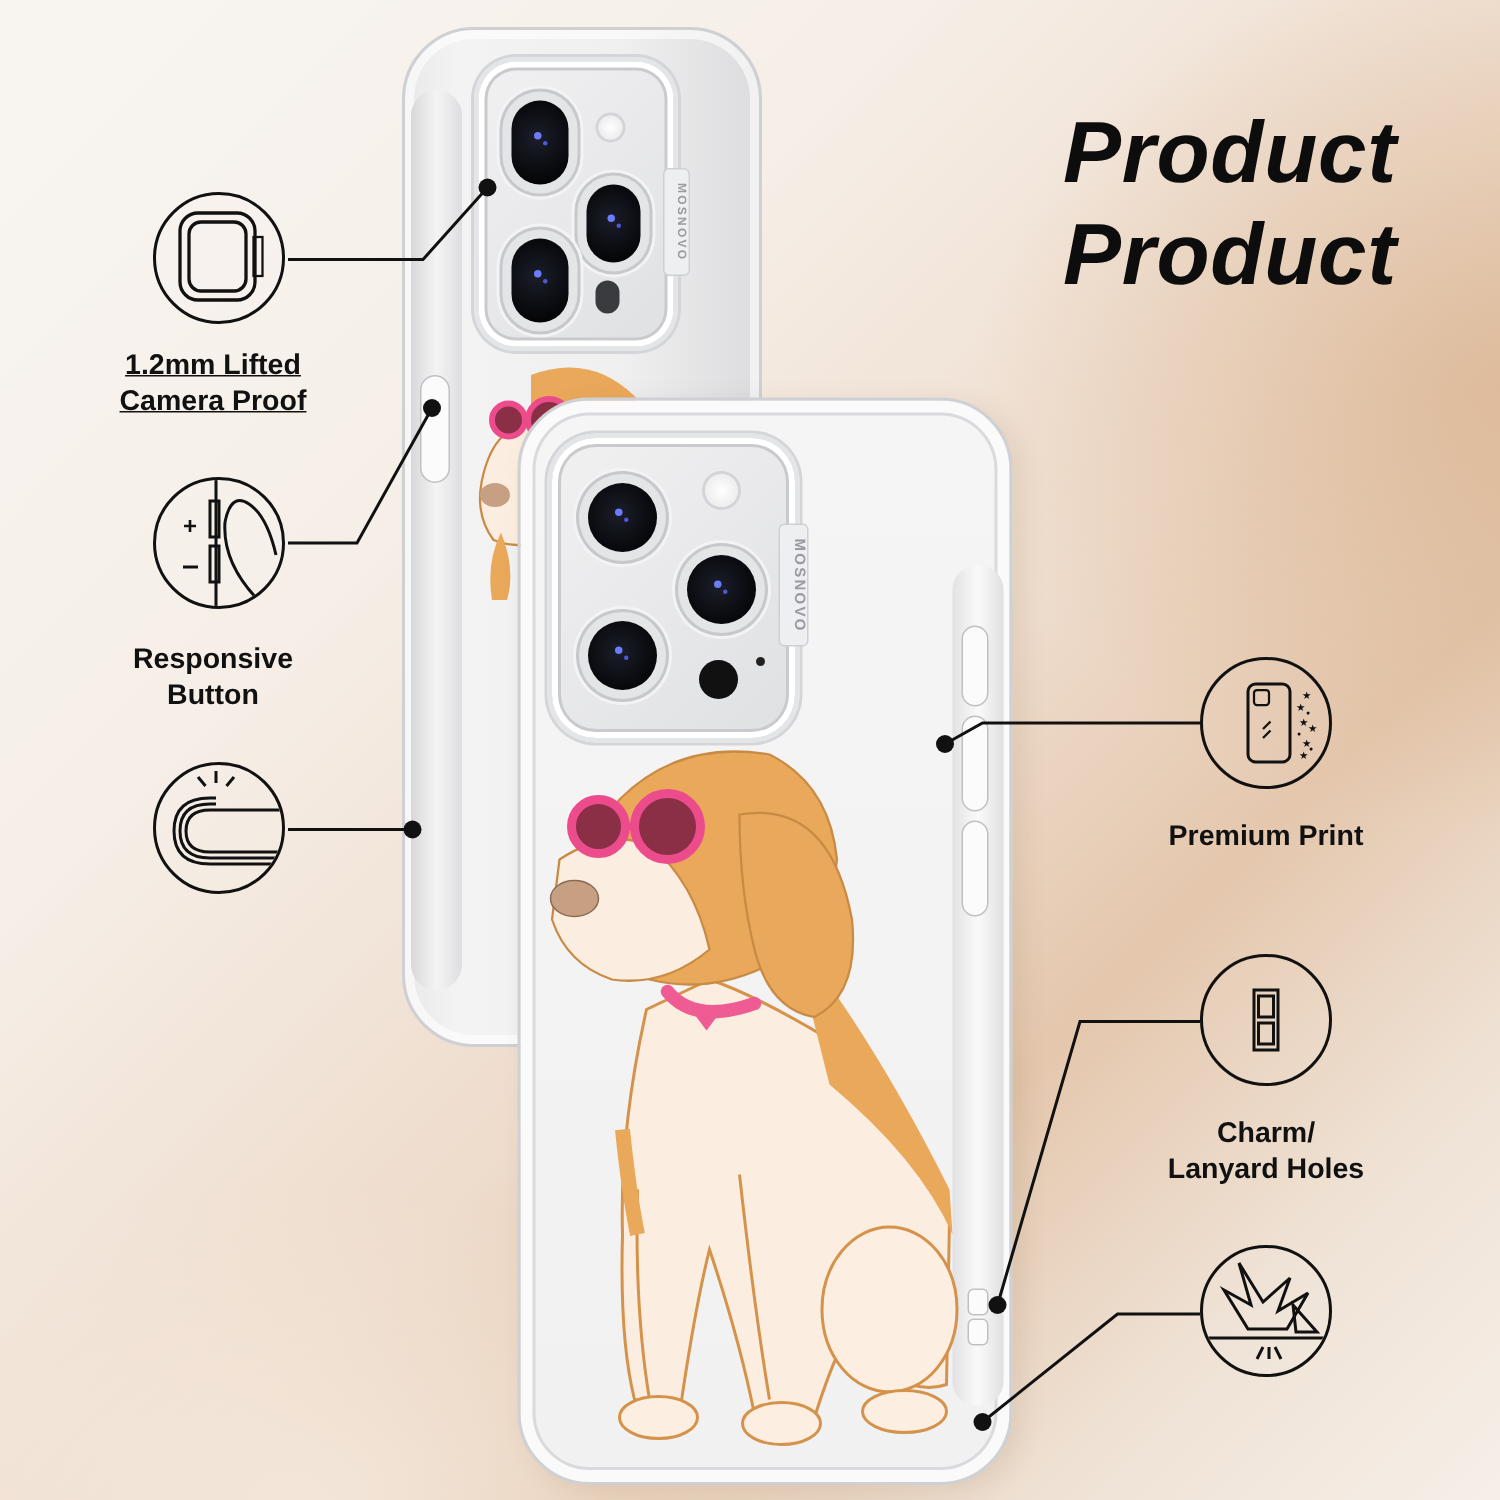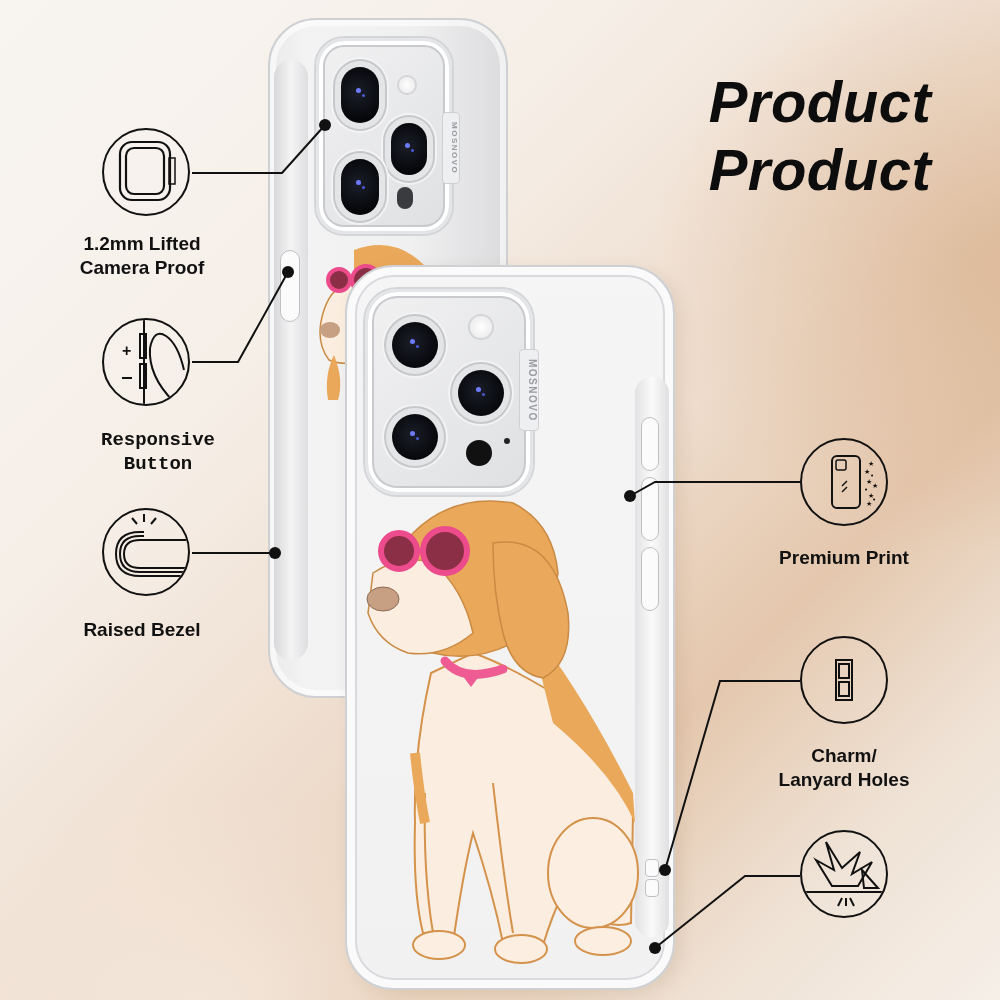--- a/index.html
+++ b/index.html
@@ -144,53 +144,52 @@
 <div class="dot" style="left:665px;top:870px;"></div>
 <div class="dot" style="left:655px;top:948px;"></div>
 
 <div class="feat-circle" style="left:102px;top:128px;">
   <svg viewBox="0 0 84 84">
     <rect x="16" y="12" width="50" height="58" rx="12" fill="none" stroke="#111" stroke-width="2.2"></rect>
     <rect x="22" y="18" width="38" height="46" rx="8" fill="none" stroke="#111" stroke-width="2.2"></rect>
     <rect x="65" y="28" width="6" height="26" fill="none" stroke="#111" stroke-width="1.5"></rect>
   </svg>
 </div>
-<div class="feat-label" style="left:32px;top:232px;">
+<div class="feat-label" style="left:32px;top:232px;text-decoration:underline;">
   <span>1.2mm Lifted</span>
   <span>Camera Proof</span>
 </div>
 
 <div class="feat-circle" style="left:102px;top:318px;">
   <svg viewBox="0 0 84 84">
     <line x1="40" y1="0" x2="40" y2="84" stroke="#111" stroke-width="2"></line>
     <rect x="36" y="14" width="6" height="24" fill="none" stroke="#111" stroke-width="2"></rect>
     <rect x="36" y="44" width="6" height="24" fill="none" stroke="#111" stroke-width="2"></rect>
     <text x="18" y="36" font-size="16" font-weight="700" fill="#111" font-family="Liberation Sans, sans-serif">+</text>
     <line x1="18" y1="58" x2="28" y2="58" stroke="#111" stroke-width="2"></line>
     <path d="M46 28 Q50 8 62 16 Q74 24 80 50" fill="none" stroke="#111" stroke-width="2"></path>
     <path d="M46 28 Q44 56 70 82" fill="none" stroke="#111" stroke-width="2"></path>
   </svg>
 </div>
-<div class="feat-label" style="left:48px;top:428px;font-family:Liberation Mono, monospace;">
+<div class="feat-label" style="left:32px;top:428px;">
   <span>Responsive</span>
   <span>Button</span>
 </div>
 
 <div class="feat-circle" style="left:102px;top:508px;">
   <svg viewBox="0 0 84 84">
     <path d="M84 58 L36 58 Q20 58 20 44 Q20 30 36 30 L84 30" fill="none" stroke="#111" stroke-width="2"></path>
     <path d="M84 62 L36 62 Q16 62 16 44 Q16 26 36 26 L40 26" fill="none" stroke="#111" stroke-width="2"></path>
     <path d="M84 66 L36 66 Q12 66 12 44 Q12 22 36 22 L40 22" fill="none" stroke="#111" stroke-width="2"></path>
     <line x1="40" y1="4" x2="40" y2="12" stroke="#111" stroke-width="2"></line>
     <line x1="28" y1="8" x2="33" y2="14" stroke="#111" stroke-width="2"></line>
     <line x1="52" y1="8" x2="47" y2="14" stroke="#111" stroke-width="2"></line>
   </svg>
 </div>
 <div class="feat-label" style="left:32px;top:618px;">
-  <span>Raised Bezel</span>
 </div>
 
 <div class="feat-circle" style="left:800px;top:438px;">
   <svg viewBox="0 0 84 84">
     <rect x="30" y="16" width="28" height="52" rx="5" fill="none" stroke="#111" stroke-width="2"></rect>
     <rect x="34" y="20" width="10" height="10" rx="2" fill="none" stroke="#111" stroke-width="1.5"></rect>
     <line x1="40" y1="46" x2="45" y2="41" stroke="#111" stroke-width="1.5"></line>
     <line x1="40" y1="52" x2="45" y2="47" stroke="#111" stroke-width="1.5"></line>
     <g fill="#111" font-size="7" font-family="DejaVu Sans, sans-serif">
       <text x="66" y="26">★</text>

